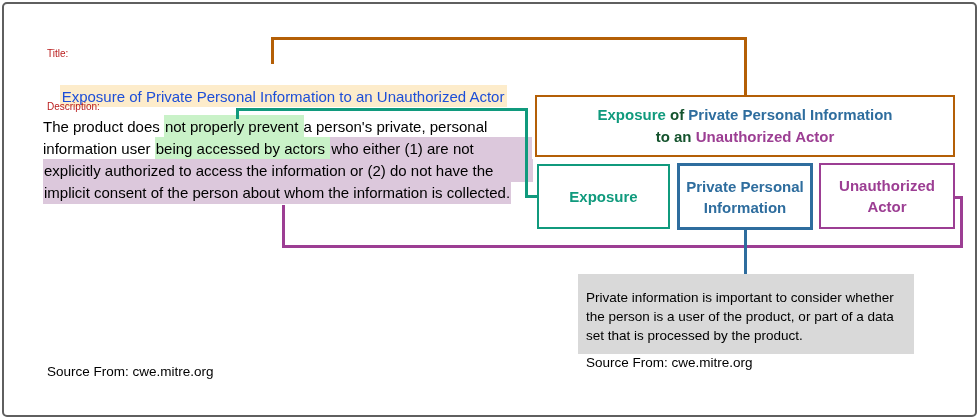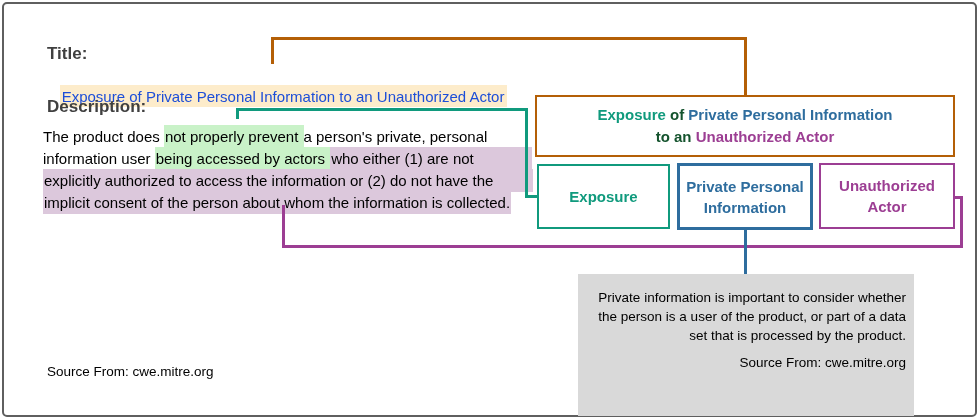--- a/index.html
+++ b/index.html
@@ -17,34 +17,34 @@
     position: absolute;
     left: 2px; top: 2px; right: 3px; bottom: 3px;
     border: 2px solid #5f5f5f;
     border-radius: 5px;
     pointer-events: none;
   }
 
   
   .label {
     position: absolute;
-    font-size: 17px; font-weight: bold; color: #404040;
+    font-size: 10px; font-weight: normal; color: #b91c1c;
     line-height: 20px; white-space: pre;
   }
   #title-label { left: 47px; top: 44px; }
   #desc-label  { left: 47px; top: 97px; }
 
   #title-line {
     position: absolute; left: 43px; top: 63px;
     font-size: 15px; color: #1d4ed8; line-height: 22px; white-space: pre;
   }
   .hl-cream  { background: var(--highlight-cream, #fdeccb); padding: 2.5px 3px 3px 2px; }
 
   #description {
-    position: absolute; left: 43px; top: 126px;
+    position: absolute; left: 43px; top: 116px;
     font-size: 15px; color: #000; line-height: 22px;
   }
   #description .dline { white-space: pre; height: 22px; }
   .hl-green  { background: var(--highlight-green, #c9f2c8);  padding: 2.8px 1px; }
   .hl-purple { background: var(--highlight-purple, #dcc8dc); padding: 2.8px 1px; }
   .ext-l2 { padding-right: 58px; }
   .ext-l3 { padding-right: 40px; }
   .ext-l4 { }
 
   #source-left {
@@ -104,23 +104,23 @@
   }
   .t-teal   { color: var(--teal,   #109a7d); }
   .t-blue   { color: var(--blue,   #2e6d9e); }
   .t-purple { color: var(--purple, #9c3e93); }
   .t-black  { color: #14532d; }
   #main-box .mline { white-space: pre; }
 
   
   #note-box {
     position: absolute; left: 578px; top: 274px;
-    width: 336px; height: 142px; box-sizing: border-box;
+    width: 336px; height: 80px; box-sizing: border-box;
     background: var(--note-gray, #d9d9d9);
-    text-align: right; color: #000;
+    text-align: left; color: #000;
     font-size: 13.5px; line-height: 19px;
     padding: 14px 8px 0 8px;
   }
   #note-source { margin-top: 8px; }
 </style>
 </head>
 <body>
 
 <div id="canvas">
   <div id="frame"></div>

